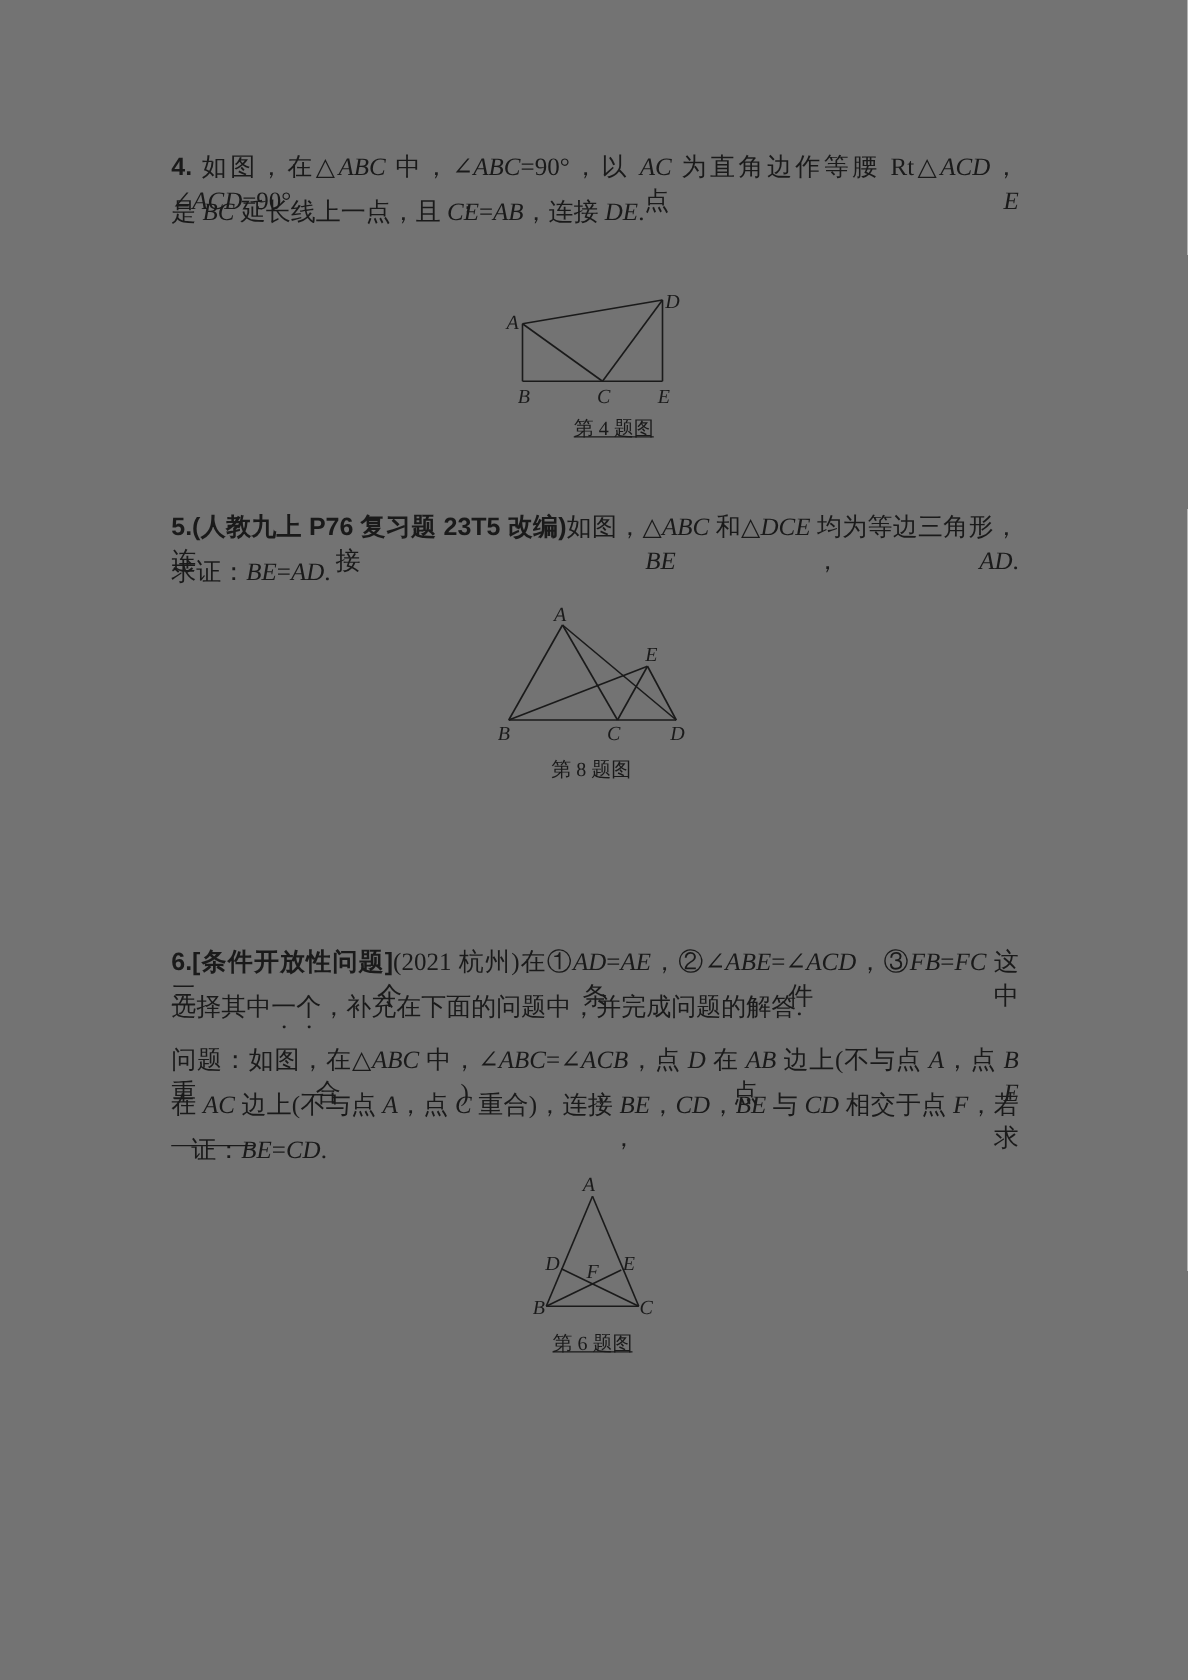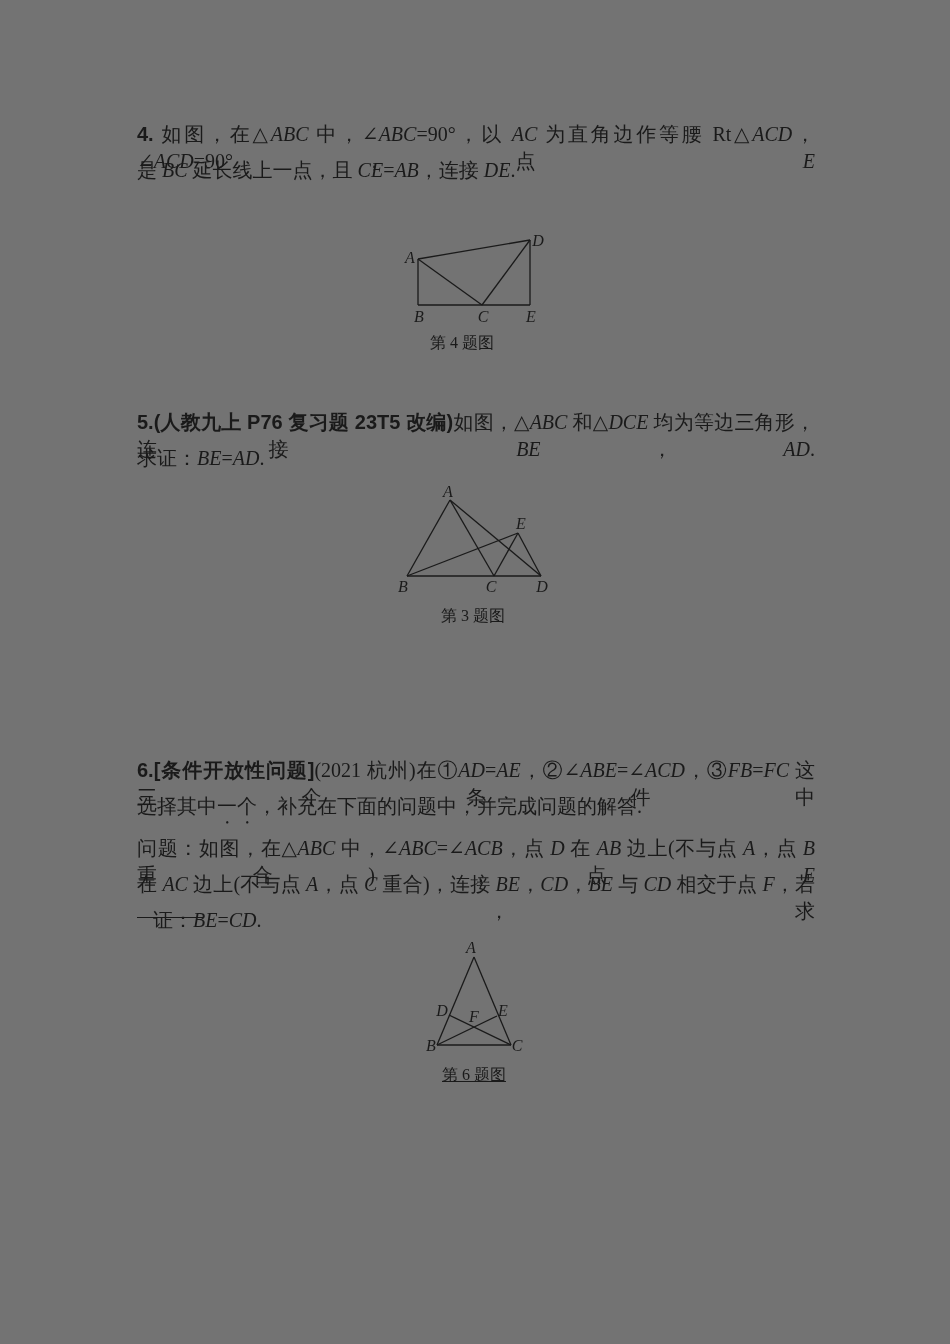--- a/index.html
+++ b/index.html
@@ -83,36 +83,36 @@
       <line x1="135" y1="77" x2="135" y2="12"></line>
       <line x1="135" y1="12" x2="23" y2="31"></line>
       <line x1="23" y1="31" x2="87" y2="77"></line>
       <line x1="87" y1="77" x2="135" y2="12"></line>
       <text x="15" y="35" text-anchor="middle">A</text>
       <text x="24" y="94" text-anchor="middle">B</text>
       <text x="88" y="94" text-anchor="middle">C</text>
       <text x="136" y="94" text-anchor="middle">E</text>
       <text x="143" y="18" text-anchor="middle">D</text>
     </svg>
-    <div class="fig-caption" style="left: 392px; top: 333px;">第 4 题图</div>
+    <div class="fig-caption" style="left: 421px; top: 333px; text-decoration: underline;">第 4 题图</div>
     <svg class="fig-svg" viewBox="0 0 157 112" width="157" height="112" style="left: 398px; top: 486px;">
       <line x1="52" y1="14" x2="9" y2="90"></line>
       <line x1="52" y1="14" x2="96" y2="90"></line>
       <line x1="9" y1="90" x2="143" y2="90"></line>
       <line x1="96" y1="90" x2="120" y2="47"></line>
       <line x1="120" y1="47" x2="143" y2="90"></line>
       <line x1="9" y1="90" x2="120" y2="47"></line>
       <line x1="52" y1="14" x2="143" y2="90"></line>
       <text x="50" y="11" text-anchor="middle">A</text>
       <text x="5" y="106" text-anchor="middle">B</text>
       <text x="93" y="106" text-anchor="middle">C</text>
       <text x="144" y="106" text-anchor="middle">D</text>
       <text x="123" y="43" text-anchor="middle">E</text>
     </svg>
-    <div class="fig-caption" style="left: 403px; top: 606px;">第 3 题图</div>
+    <div class="fig-caption" style="left: 403px; top: 606px;">第 8 题图</div>
     <svg class="fig-svg" viewBox="0 0 115 118" width="115" height="118" style="left: 425px; top: 940px;">
       <line x1="49" y1="17" x2="12" y2="105"></line>
       <line x1="49" y1="17" x2="86" y2="105"></line>
       <line x1="12" y1="105" x2="86" y2="105"></line>
       <line x1="12" y1="105" x2="72" y2="76"></line>
       <line x1="86" y1="105" x2="24" y2="75"></line>
       <text x="46" y="13" text-anchor="middle">A</text>
       <text x="6" y="111" text-anchor="middle">B</text>
       <text x="92" y="111" text-anchor="middle">C</text>
       <text x="17" y="76" text-anchor="middle">D</text>

